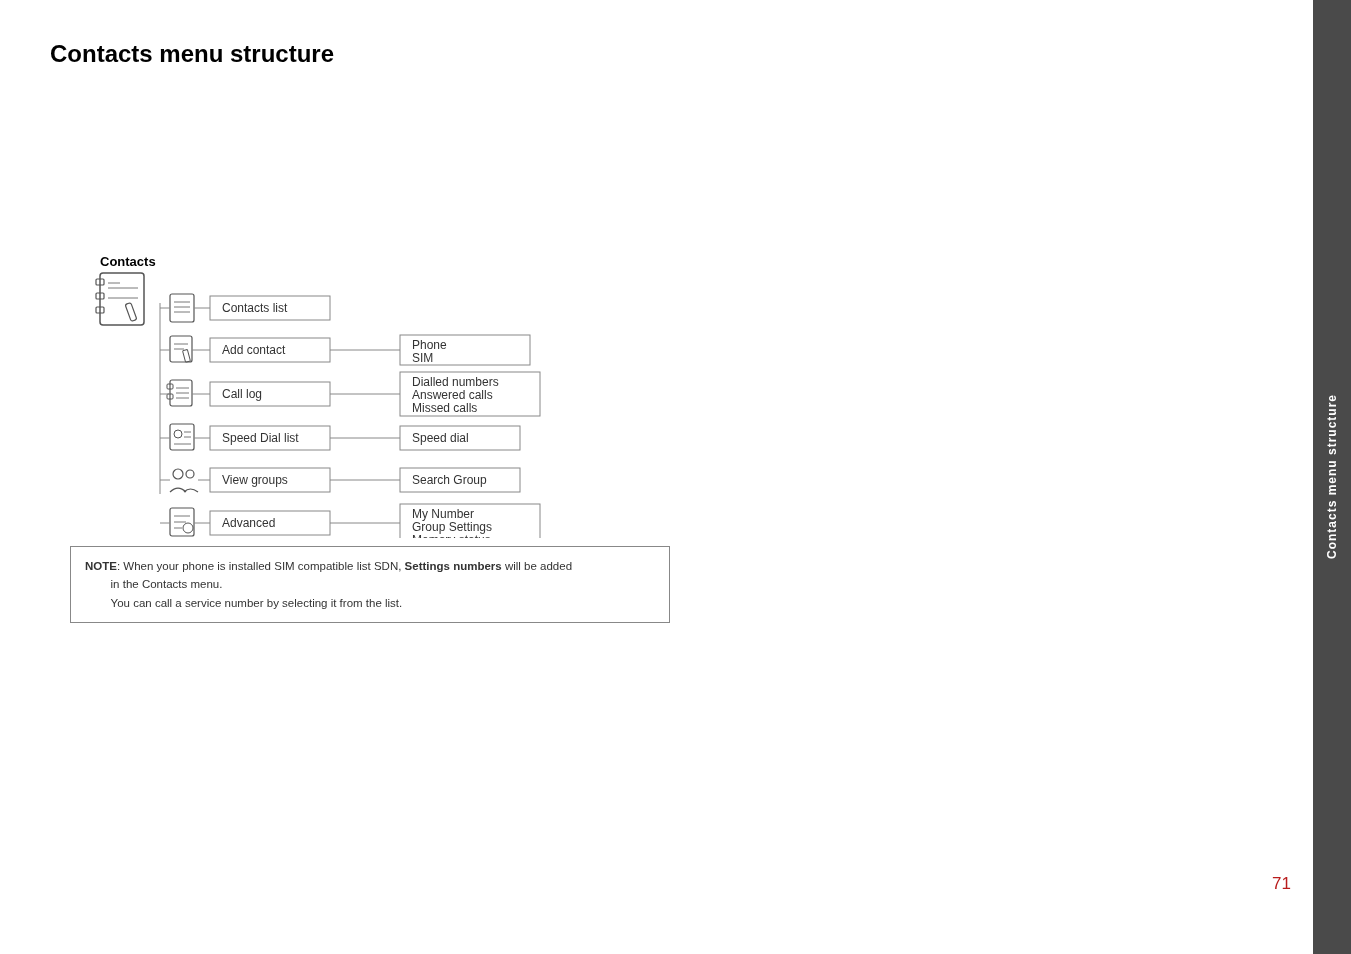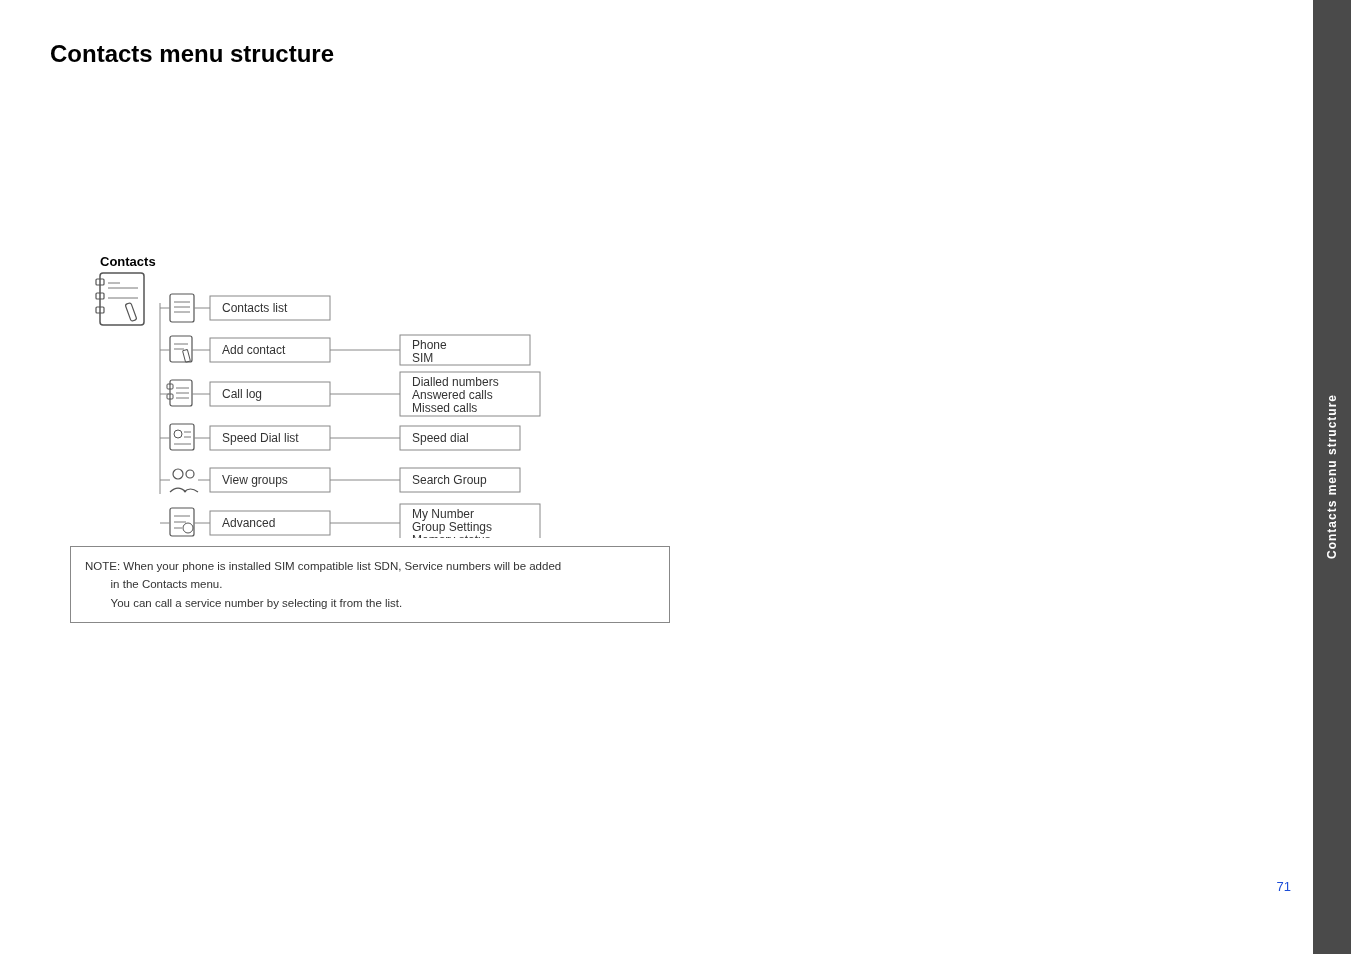--- a/index.html
+++ b/index.html
@@ -33,22 +33,22 @@
       transform: rotate(180deg);
       letter-spacing: 1px;
       white-space: nowrap;
     }
 
     
     .page-number {
       position: absolute;
       bottom: 60px;
       right: 60px;
-      font-size: 13px;
-      color: #1d4ed8;
+      font-size: 17px;
+      color: #b91c1c;
       margin-left: 24px;
     }
 
     
     .main-content {
       position: absolute;
       left: 0;
       top: 0;
       right: 38px;
       bottom: 0;
@@ -68,21 +68,21 @@
       border: 1px solid #888;
       padding: 10px 14px;
       font-size: 11.5px;
       margin-top: 20px;
       max-width: 600px;
       margin-left: 0;
       line-height: 1.6;
       color: #333;
     }
     .note-box strong {
-      font-weight: normal;
+      font-weight: bold;
     }
 
     
     .svg-wrapper {
       position: relative;
       margin-left: 20px;
     }
   </style>
 </head>
 <body>
@@ -206,21 +206,21 @@
       <line x1="260" y1="425" x2="330" y2="425" stroke="#888" stroke-width="1"></line>
       <rect x="330" y="406" width="140" height="58" fill="none" stroke="#888" stroke-width="1"></rect>
       <text x="342" y="420" font-size="12" fill="#333">My Number</text>
       <text x="342" y="433" font-size="12" fill="#333">Group Settings</text>
       <text x="342" y="446" font-size="12" fill="#333">Memory status</text>
       <text x="342" y="459" font-size="12" fill="#333">Copy from SIM</text>
     </svg>
   </div>
 
   <div class="note-box" style="margin-left: 20px; margin-top: 5px;">
-    <span><strong>NOTE</strong><span>: When your phone is installed SIM compatible list SDN, </span><strong>Service numbers</strong></span><span> will be added<br>&nbsp;&nbsp;&nbsp;&nbsp;&nbsp;&nbsp;&nbsp;&nbsp;in the Contacts menu.<br>&nbsp;&nbsp;&nbsp;&nbsp;&nbsp;&nbsp;&nbsp;&nbsp;You can call a service number by selecting it from the list.</span>
+    <span><strong>NOTE</strong><span>: When your phone is installed SIM compatible list SDN, </span><strong>Settings numbers</strong></span><span> will be added<br>&nbsp;&nbsp;&nbsp;&nbsp;&nbsp;&nbsp;&nbsp;&nbsp;in the Contacts menu.<br>&nbsp;&nbsp;&nbsp;&nbsp;&nbsp;&nbsp;&nbsp;&nbsp;You can call a service number by selecting it from the list.</span>
   </div>
 </div>
 
 <div class="sidebar-tab">
   <span class="sidebar-tab-text">Contacts menu structure</span>
 </div>
 
 <div class="page-number">71</div>
 
 </body></html>

